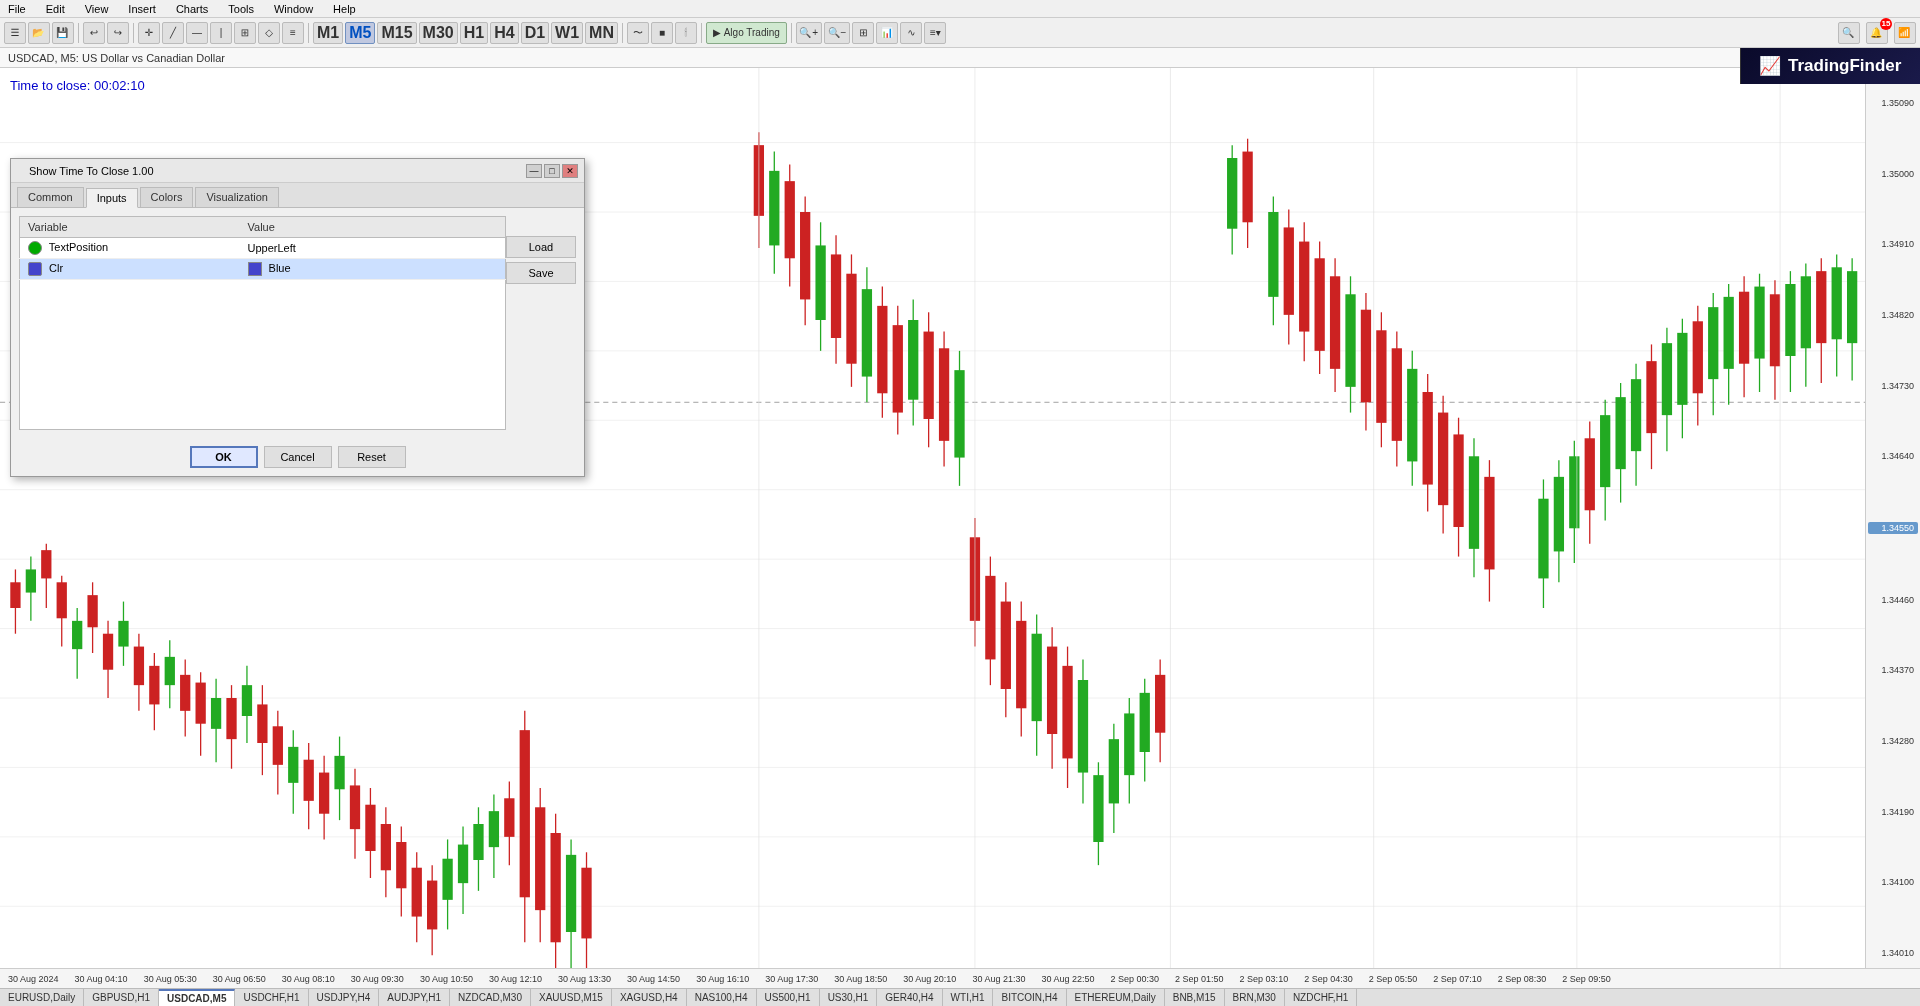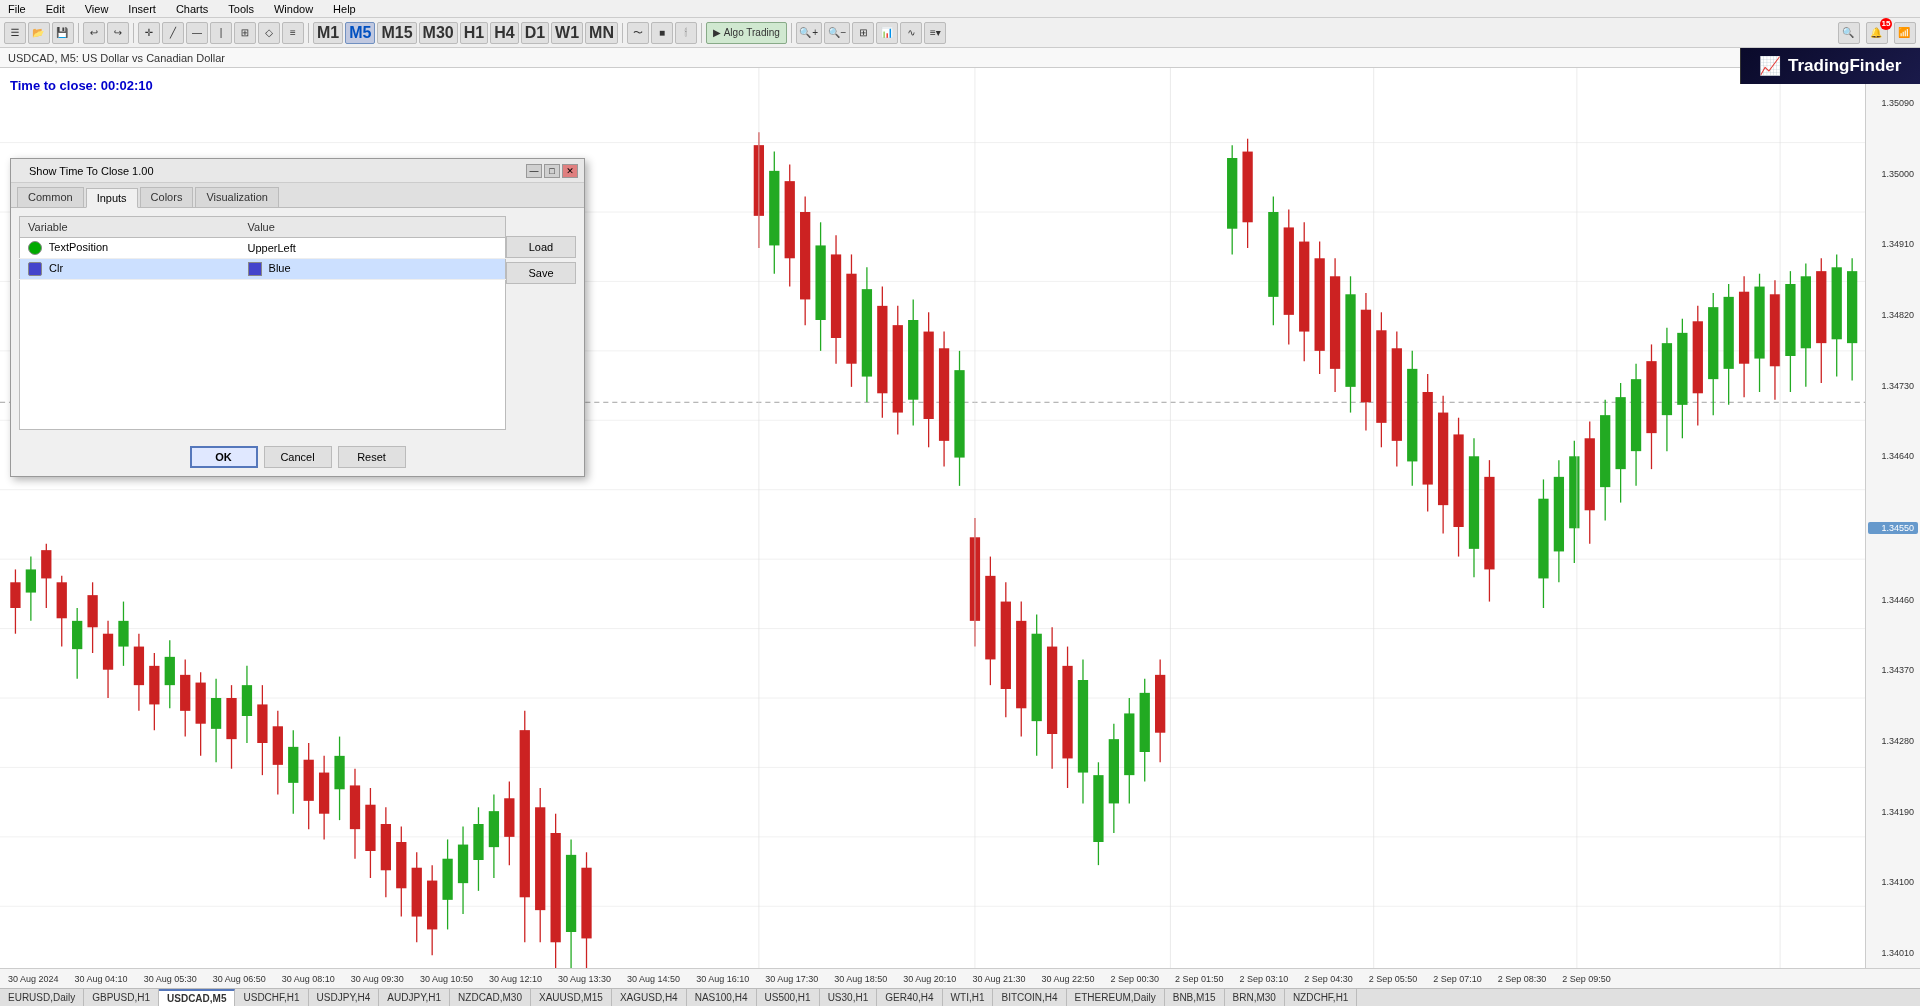--- a/index.html
+++ b/index.html
@@ -243,21 +243,21 @@
 
 <div style="position:fixed;top:48px;right:0;width:180px;height:36px;background:linear-gradient(135deg,#0a0a2a,#1a1a4a);display:flex;align-items:center;justify-content:center;z-index:50;border-left:1px solid #333;">
   <span style="color:#4488ff;font-size:18px;margin-right:6px;">📈</span>
   <span style="color:#fff;font-size:17px;font-weight:bold;">TradingFinder</span>
 </div>
 
 <div class="main-area">
 
   <div class="chart-area" style="position:relative;">
 
-    <div style="position:absolute;top:10px;left:10px;font-size:13px;font-weight:bold;color:#0000cc;z-index:5;">Time to close: 00:02:10</div>
+    <div style="position:absolute;top:10px;left:10px;font-size:13px;font-weight:normal;color:#0000cc;z-index:5;">Time to close: 00:02:10</div>
 
     <svg class="chart-svg" viewBox="0 0 1450 700" preserveAspectRatio="none" style="position:absolute;top:0;left:0;width:calc(100% - 55px);height:100%;">
 
       <rect width="1450" height="700" fill="#ffffff"></rect>
 
       <line x1="0" y1="58" x2="1450" y2="58" stroke="#e8e8e8" stroke-width="0.5"></line>
       <line x1="0" y1="112" x2="1450" y2="112" stroke="#e8e8e8" stroke-width="0.5"></line>
       <line x1="0" y1="166" x2="1450" y2="166" stroke="#e8e8e8" stroke-width="0.5"></line>
       <line x1="0" y1="220" x2="1450" y2="220" stroke="#e8e8e8" stroke-width="0.5"></line>
       <line x1="0" y1="274" x2="1450" y2="274" stroke="#e8e8e8" stroke-width="0.5"></line>

